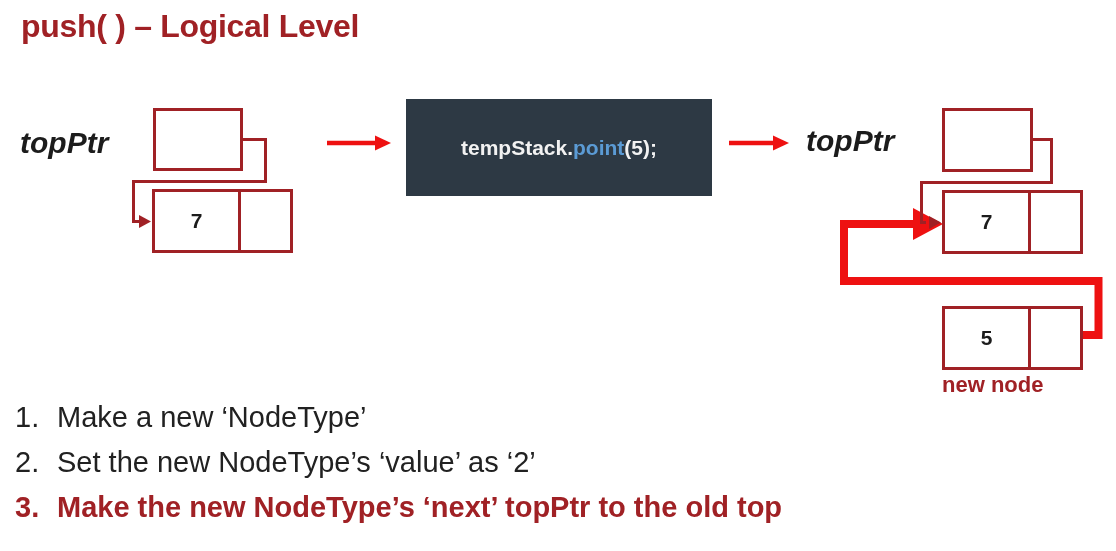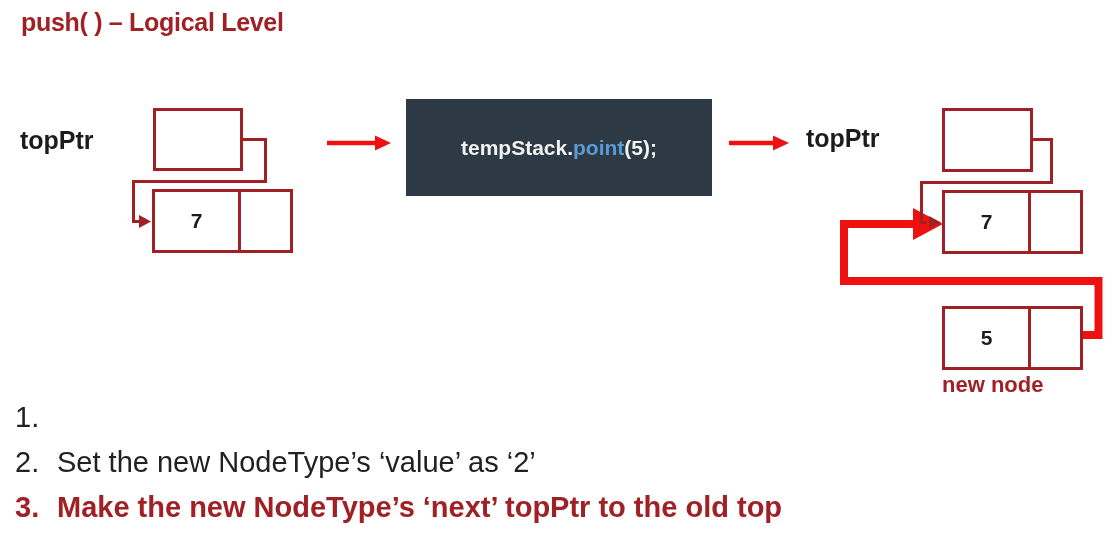--- a/index.html
+++ b/index.html
@@ -15,30 +15,31 @@
   .slide {
     position: relative;
     width: 1116px;
     height: 551px;
     background: #ffffff;
     overflow: hidden;
   }
   .title {
     position: absolute;
     left: 21px; top: 8px;
-    font-size: 25px;
+    font-size: 32px;
     font-weight: bold;
     color: var(--dark-red);
     letter-spacing: -0.3px;
   }
   .ptr-label {
     position: absolute;
-    font-size: 25px;
+    font-size: 30px;
     font-weight: bold;
     color: var(--text-black);
+    font-style: italic;
   }
   .ptr-label.left  { left: 20px;  top: 126px; }
   .ptr-label.right { left: 806px; top: 124px; }
   .ptr-box {
     position: absolute;
     border: 3px solid var(--dark-red);
     background: #ffffff;
   }
   .ptr-box.left  { left: 153px; top: 108px; width: 90px; height: 63px; }
   .ptr-box.right { left: 942px; top: 108px; width: 91px; height: 64px; }
@@ -152,20 +153,21 @@
   </div>
   <div class="node new-node">
     <div class="cell value">5</div>
     <div class="cell next"></div>
   </div>
   <div class="new-node-caption">new node</div>
 
   <ol class="steps">
     <li class="step">
       <span class="num">1.</span>
+      <span class="txt">Make a new ‘NodeType’</span>
     </li>
     <li class="step">
       <span class="num">2.</span>
       <span class="txt">Set the new NodeType’s ‘value’ as ‘2’</span>
     </li>
     <li class="step em">
       <span class="num">3.</span>
       <span class="txt">Make the new NodeType’s ‘next’ topPtr to the old top</span>
     </li>
   </ol>

